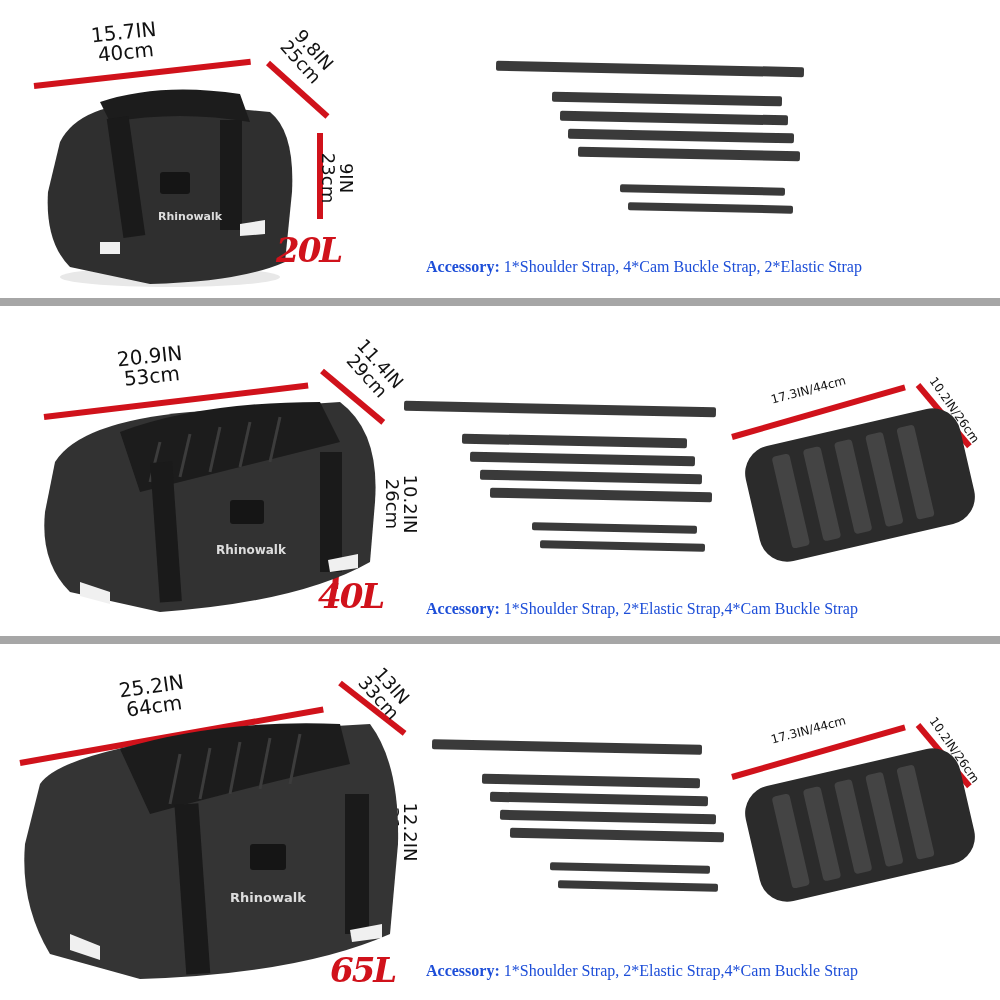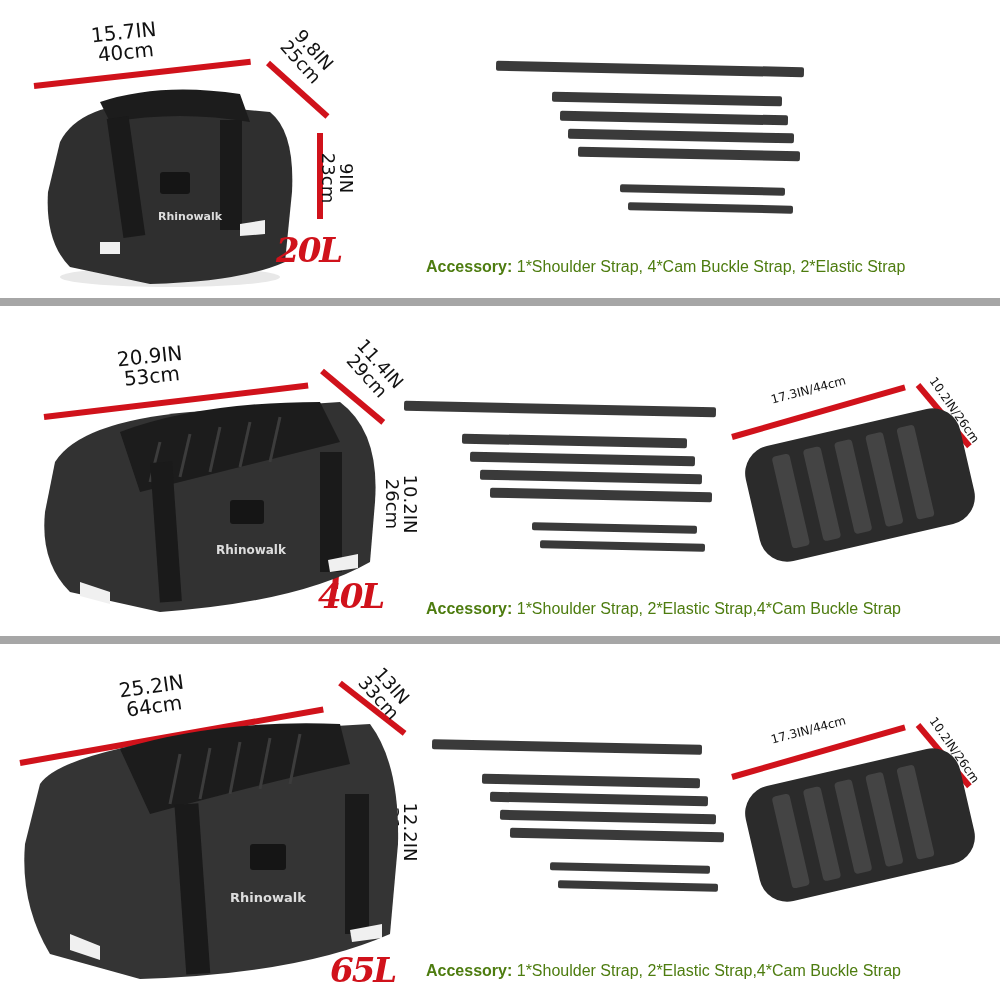--- a/index.html
+++ b/index.html
@@ -2,21 +2,21 @@
 <html><head>
 <meta charset="utf-8">
 <style>
   html,body{margin:0;padding:0;background:#fff;}
   body{width:1000px;height:1000px;position:relative;overflow:hidden;font-family:"DejaVu Sans",sans-serif;color:#111;}
   .panel{position:absolute;left:0;width:1000px;}
   .divider{position:absolute;left:0;width:1000px;height:8px;background:#a6a6a6;}
   .redline{position:absolute;height:6px;background:#d0121b;transform-origin:0 50%;}
   .dim{position:absolute;font-family:"DejaVu Sans",sans-serif;font-weight:normal;color:#111;line-height:1;text-align:center;white-space:nowrap;}
   .cap{position:absolute;font-family:"DejaVu Serif",serif;font-style:italic;font-weight:bold;color:#d0121b;font-size:34px;letter-spacing:-2px;}
-  .acc{position:absolute;font-family:Liberation Sans, sans-serif;font-size:16px;color:#4d7c0f;white-space:nowrap;}
+  .acc{position:absolute;font-family:Liberation Serif, serif;font-size:16px;color:#1d4ed8;white-space:nowrap;}
   .acc b{font-weight:bold;}
   .bag{position:absolute;}
   .strap{position:absolute;height:10px;background:#3a3a3a;border-radius:2px;transform:rotate(1.2deg);}
   .strap.short{height:8px;}
   .pad{position:absolute;background:#2b2b2b;border-radius:28px;transform:rotate(-13deg);overflow:hidden;}
   .pad .web{position:absolute;top:10%;width:18px;height:80%;background:#444;border-radius:4px;}
 </style>
 </head>
 <body>
 

